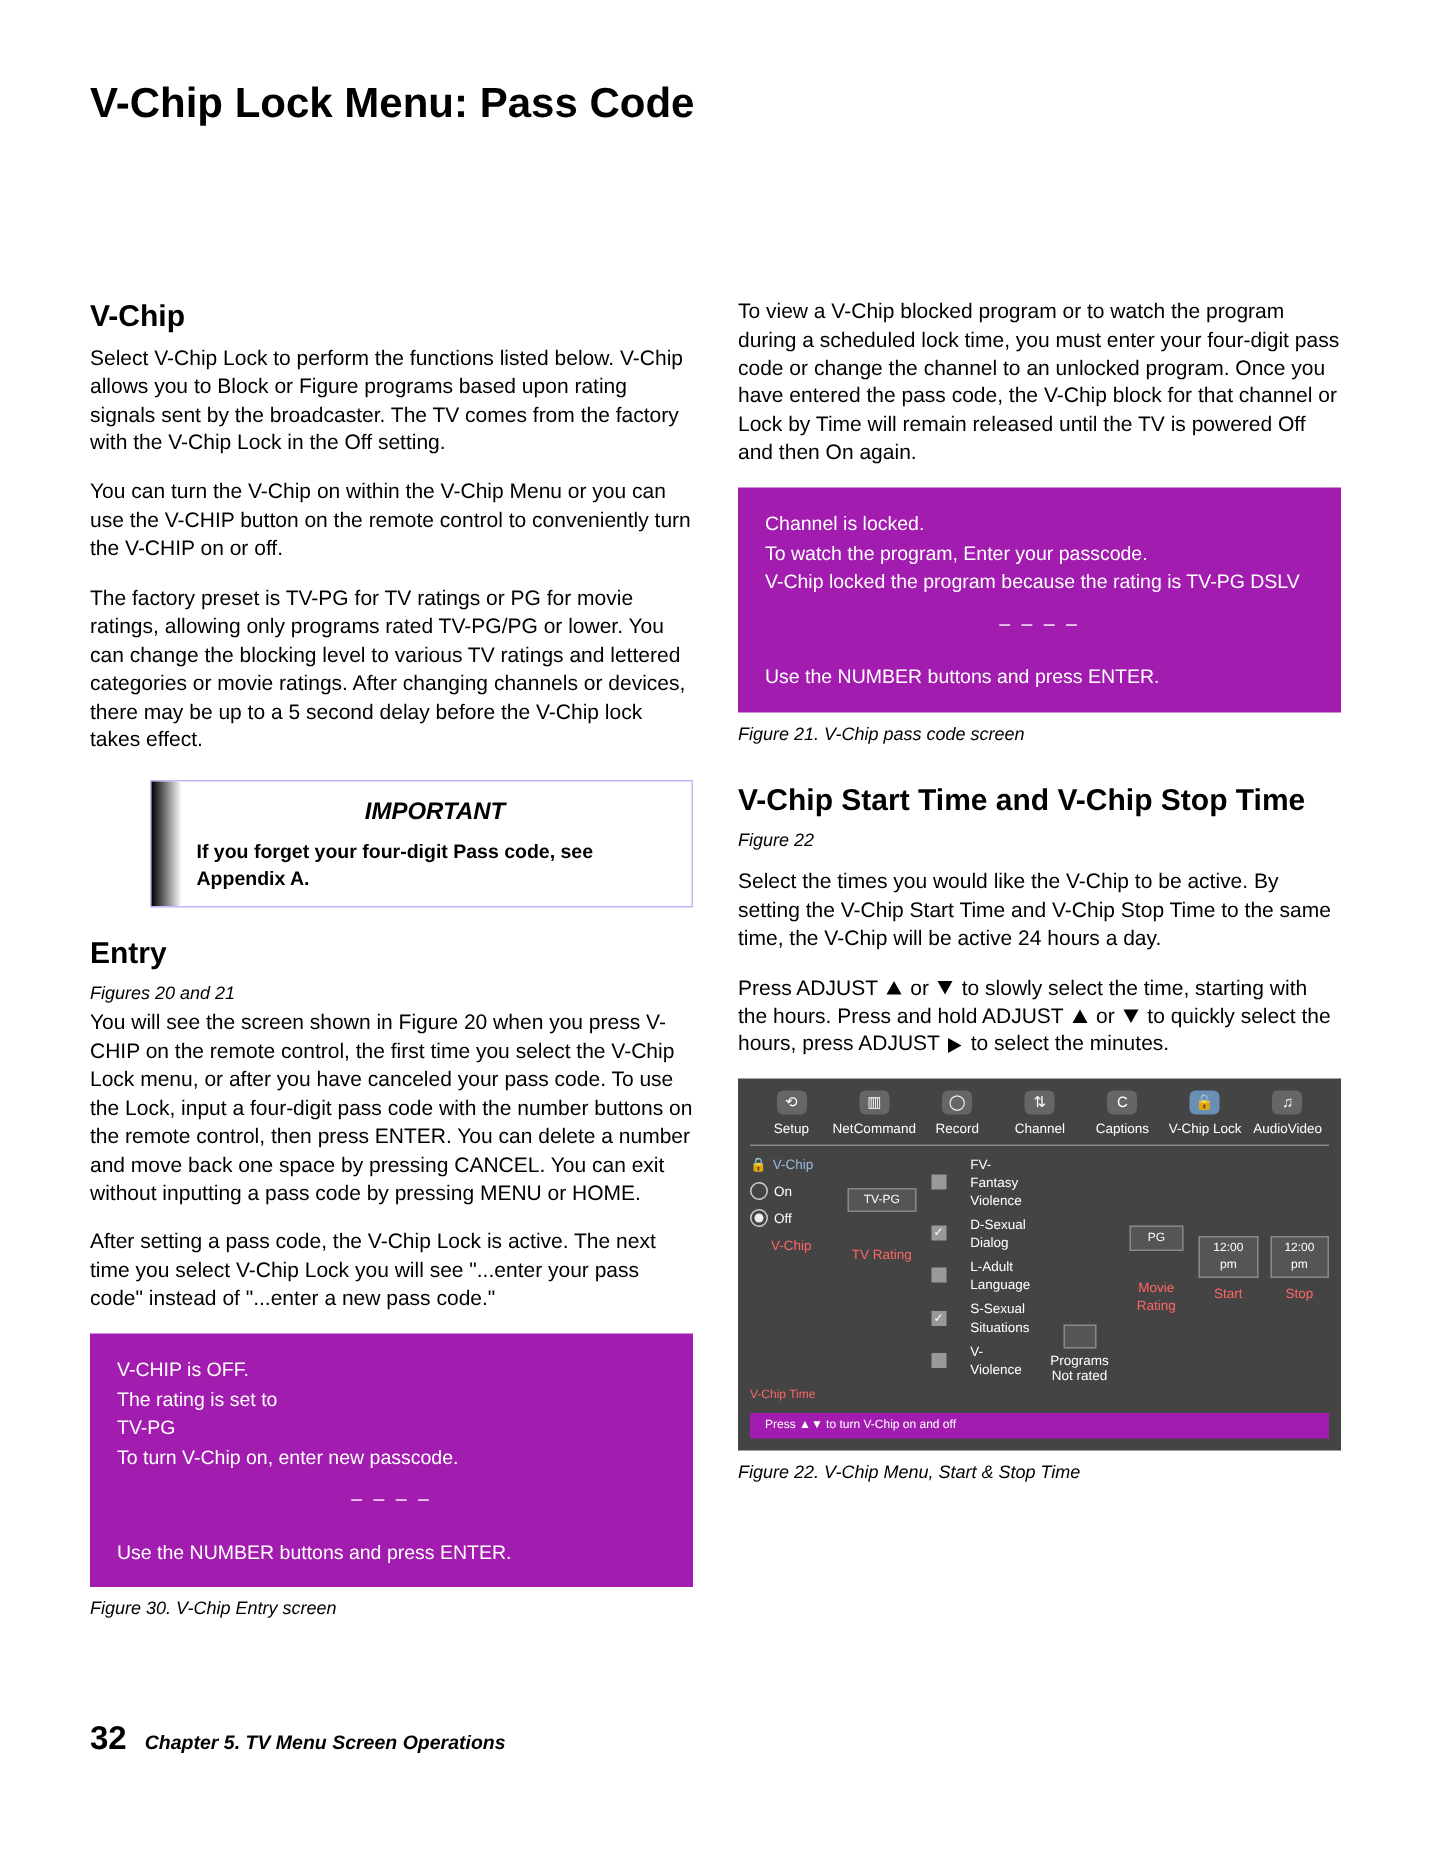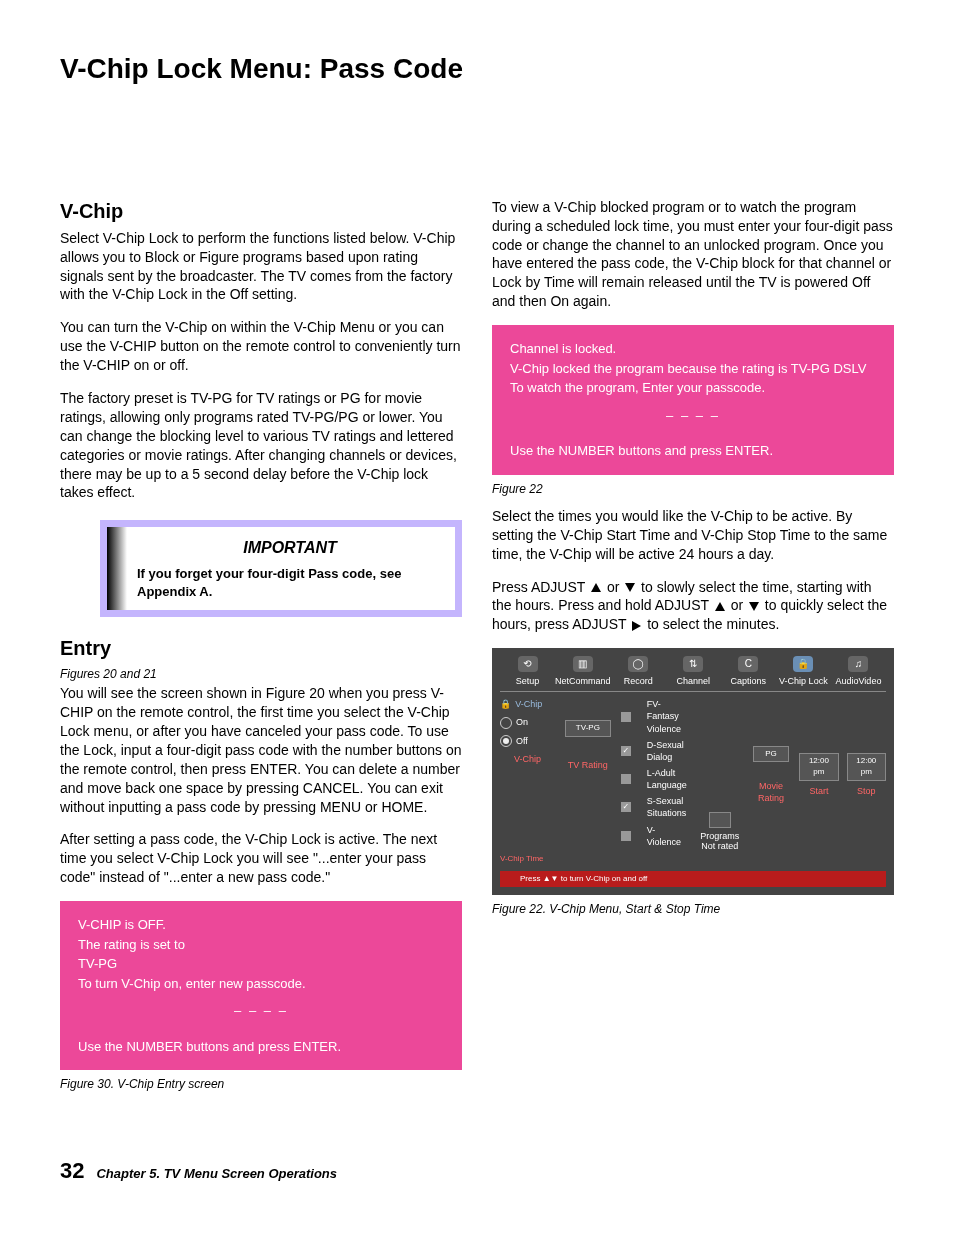--- a/index.html
+++ b/index.html
@@ -32,21 +32,21 @@
   }
   p {
     margin: 0 0 14px 0;
   }
   .fig-ref {
     font-style: italic;
     font-size: 12px;
     margin: 0 0 2px 0;
   }
   .important-box {
-    border: 7px solid #c4b5fd;
+    border: 1px solid #c4b5fd;
     margin: 18px 0 18px 40px;
     position: relative;
     padding: 10px 12px 10px 30px;
   }
   .important-box::before {
     content: "";
     position: absolute;
     left: 0;
     top: 0;
     bottom: 0;
@@ -58,21 +58,21 @@
     font-style: italic;
     text-align: center;
     font-size: 16px;
     margin-bottom: 6px;
   }
   .important-body {
     font-weight: bold;
     font-size: 13px;
   }
   .screenshot {
-    background: #ec4899;
+    background: #a21caf;
     color: #fff;
     padding: 14px 18px;
     font-size: 13px;
     line-height: 1.5;
     margin: 14px 0 6px 0;
   }
   .screenshot .dashes {
     text-align: center;
     margin: 8px 0 16px 0;
     letter-spacing: 2px;
@@ -198,22 +198,22 @@
     border: 1px solid #888;
     padding: 2px 4px;
     font-size: 8px;
     text-align: center;
   }
   .label-under {
     text-align: center;
     margin-top: 4px;
   }
   .hint-bar {
-    background: #b91c1c;
-    padding: 3px 20px;
+    background: #a21caf;
+    padding: 3px 10px;
     margin-top: 6px;
     font-size: 8px;
   }
   .footer {
     margin-top: 40px;
     display: flex;
     align-items: baseline;
     gap: 12px;
   }
   .footer .page-num {
@@ -258,26 +258,28 @@
       <div>Use the NUMBER buttons and press ENTER.</div>
     </div>
     <div class="caption">Figure 30. V-Chip Entry screen</div>
   </div>
 
   <div class="col">
     <p>To view a V-Chip blocked program or to watch the program during a scheduled lock time, you must enter your four-digit pass code or change the channel to an unlocked program.  Once you have entered the pass code, the V-Chip block for that channel or Lock by Time will remain released until the TV is powered Off and then On again.</p>
 
     <div class="screenshot">
       <div>Channel is locked.</div>
+      <div>To watch the program, Enter your passcode.</div>
       <div>V-Chip locked the program because the rating is TV-PG DSLV</div>
-      <div>To watch the program, Enter your passcode.</div>
       <div class="dashes">– – – –</div>
       <div>Use the NUMBER buttons and press ENTER.</div>
     </div>
-
+    <div class="caption">Figure 21. V-Chip pass code screen</div>
+
+    <h2>V-Chip Start Time and V-Chip Stop Time</h2>
     <div class="fig-ref">Figure 22</div>
     <p style="margin-top:10px">Select the times you would like the V-Chip to be active.  By setting the V-Chip Start Time and V-Chip Stop Time to the same time, the V-Chip will be active 24 hours a day.</p>
     <p>
       <span>Press ADJUST </span><span class="tri-up"></span><span> or  </span><span class="tri-down"></span><span> to slowly select the time, starting with the hours.  Press and hold ADJUST </span><span class="tri-up"></span><span> or </span><span class="tri-down"></span><span> to quickly select the hours, press ADJUST </span><span class="tri-right"></span><span> to select the minutes.</span>
     </p>
 
     <div class="menu-shot">
       <div class="menu-tabs">
         <div class="menu-tab"><div class="menu-tab-icon">⟲</div><span>Setup</span></div>
         <div class="menu-tab"><div class="menu-tab-icon">▥</div><span>NetCommand</span></div>

